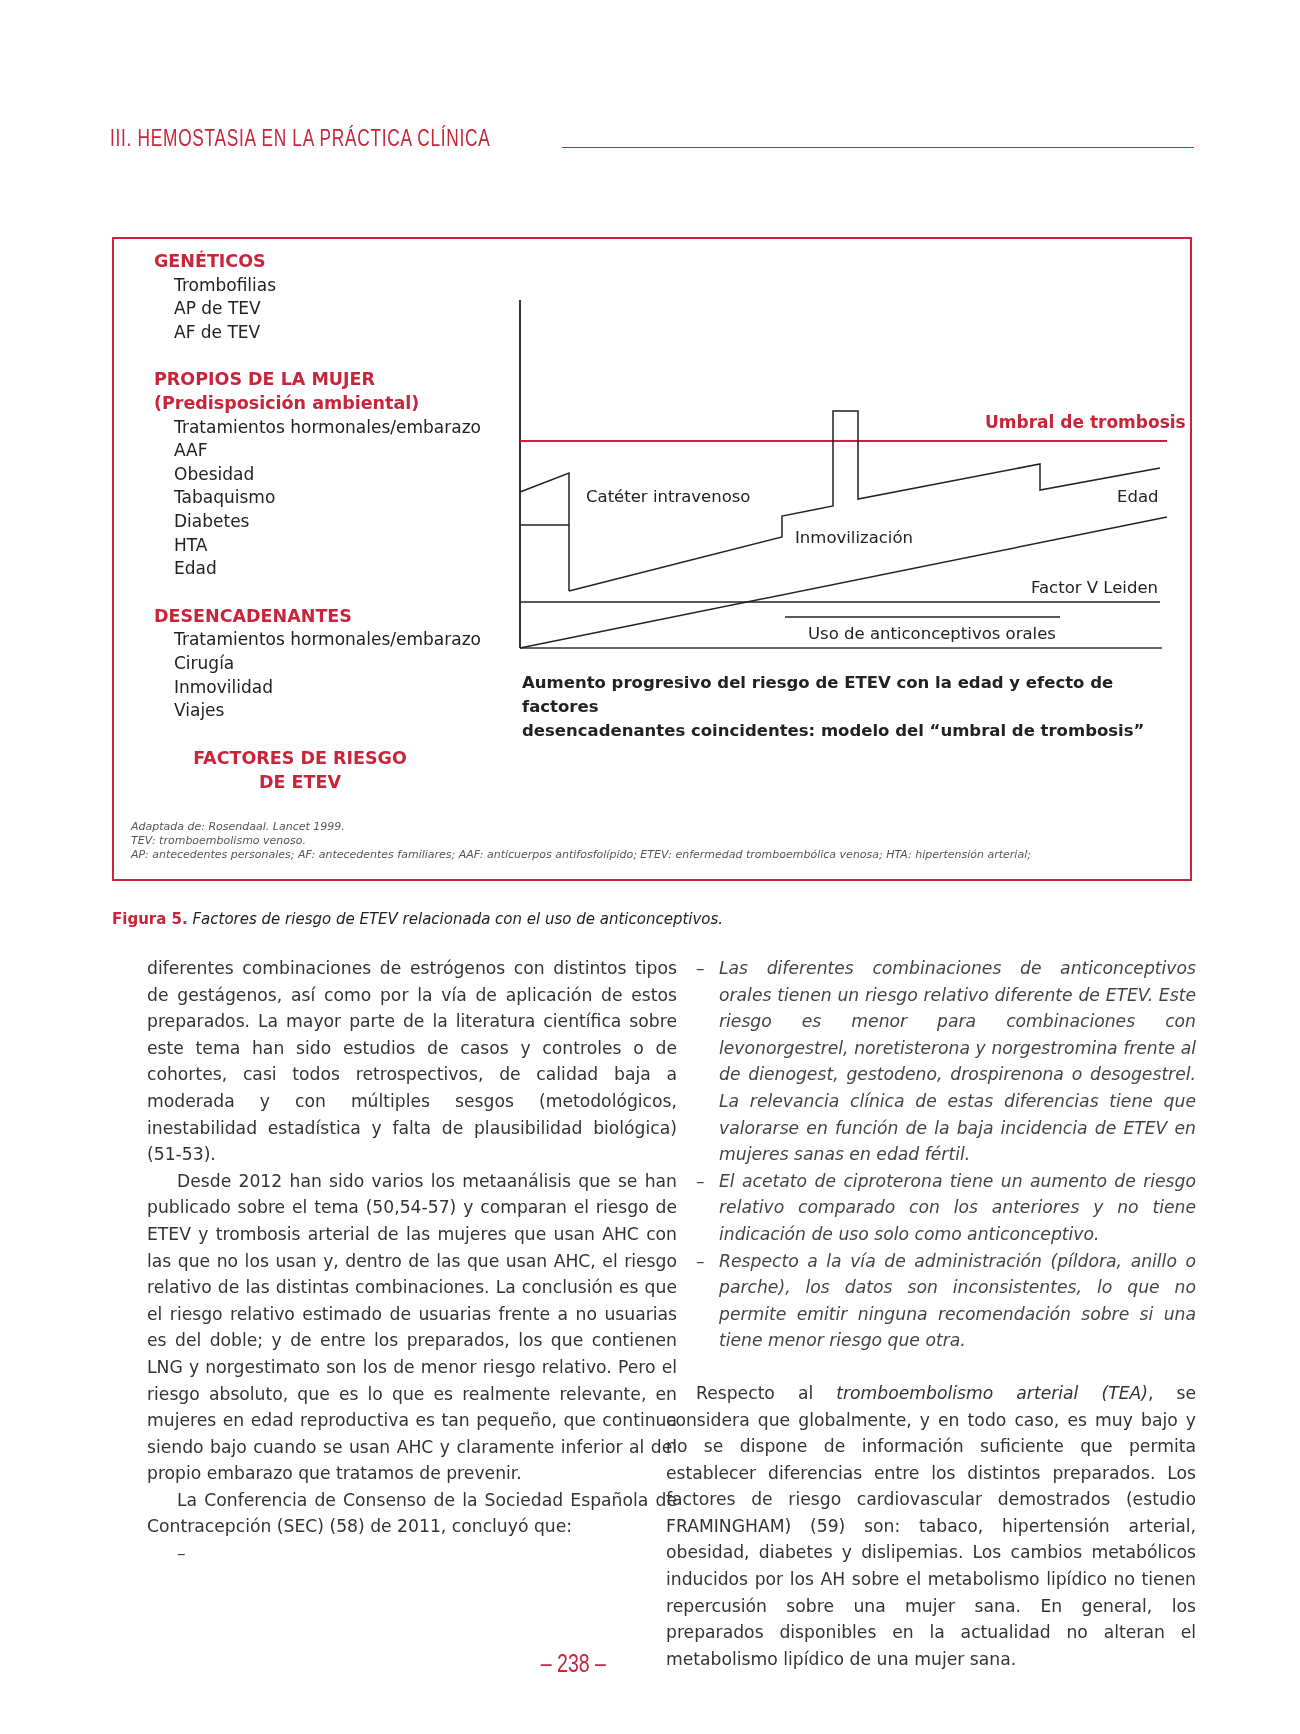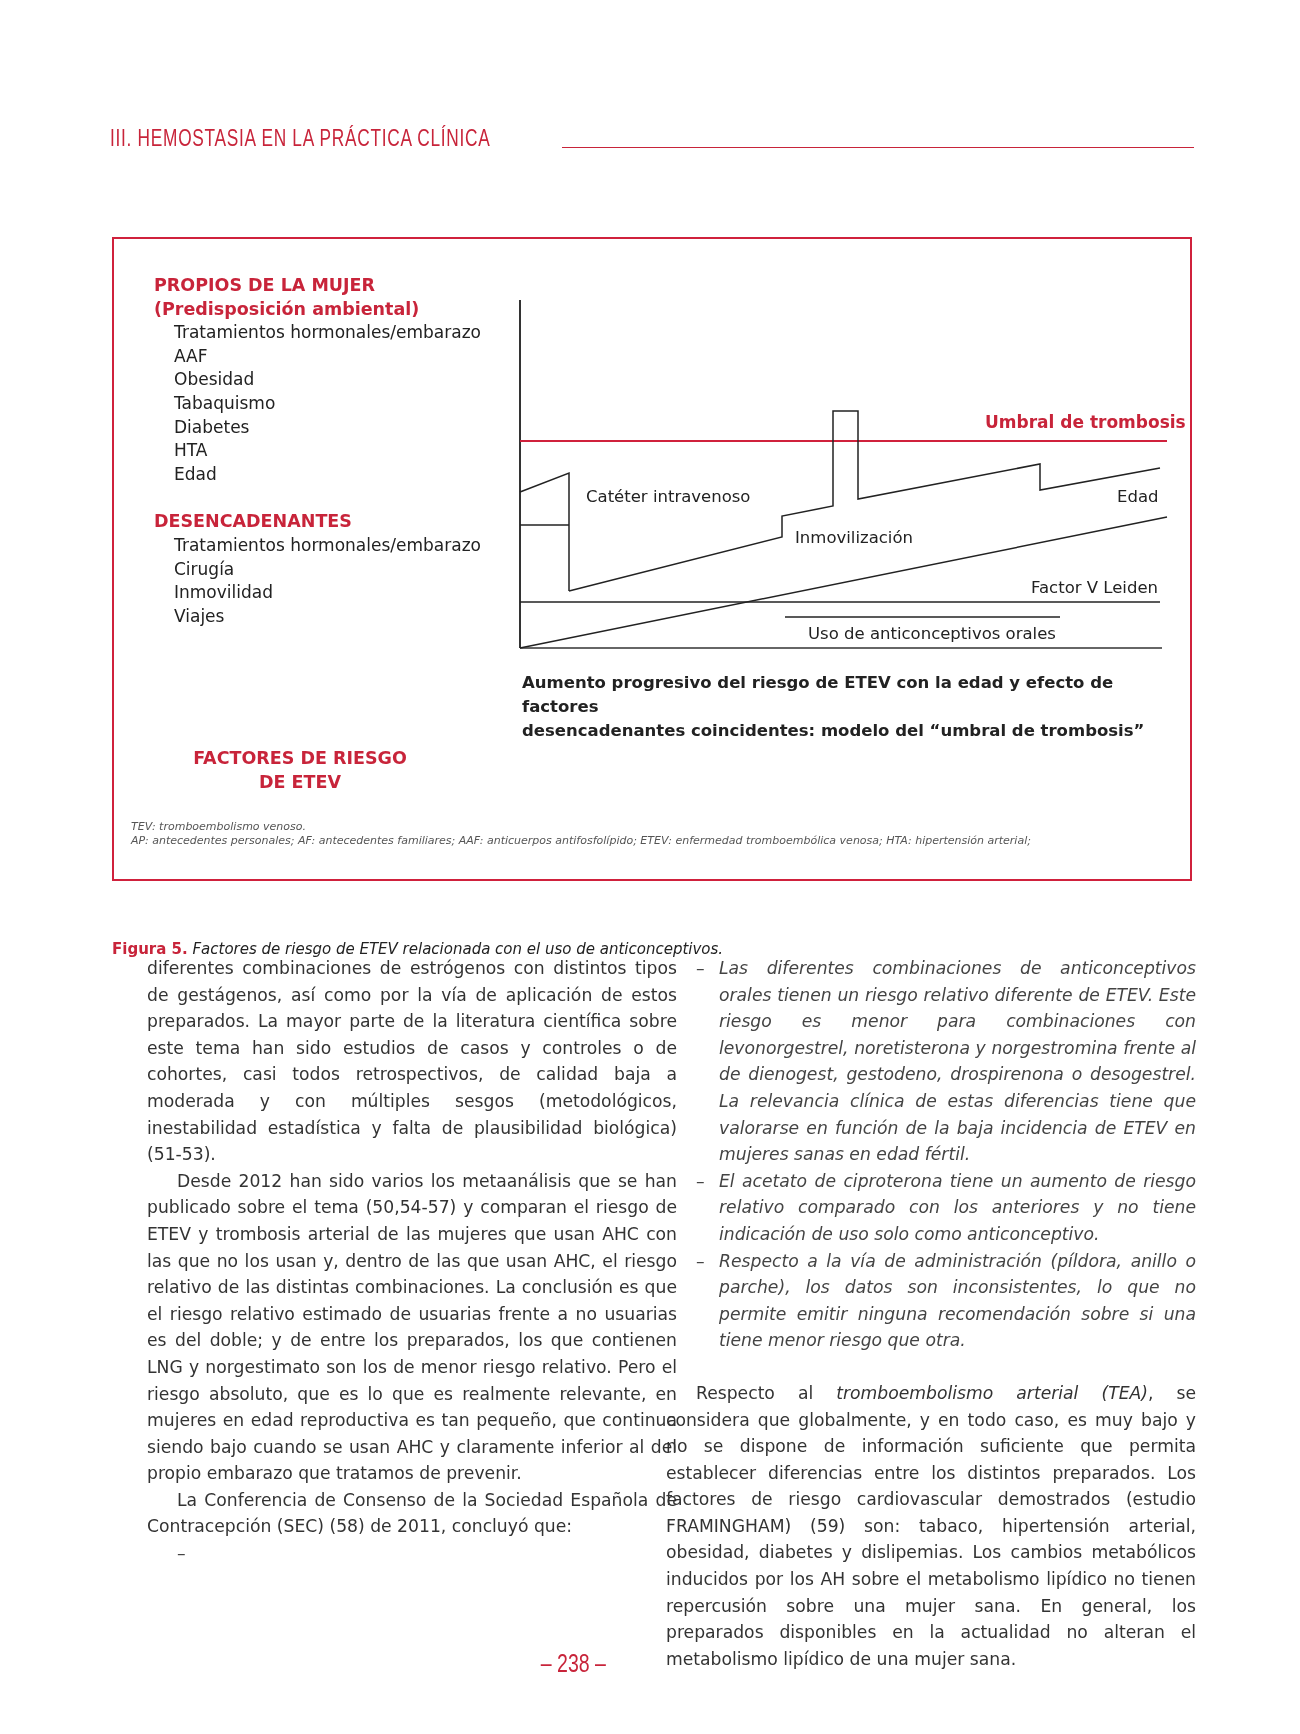--- a/index.html
+++ b/index.html
@@ -15,21 +15,21 @@
   .gap { height: 24px; }
   .factors-title { position: absolute; left: 150px; top: 746px; width: 300px; text-align: center; color: #c8243a; font-weight: bold; font-size: 17.5px; line-height: 24px; }
 
   svg.diagram { position: absolute; left: 0; top: 0; width: 1300px; height: 1734px; pointer-events: none; }
   .dlabel { position: absolute; font-size: 16.5px; color: #222; white-space: nowrap; }
   .dlabel.red { color: #c8243a; font-weight: bold; font-size: 17px; }
   .diagram-caption { position: absolute; left: 522px; top: 671px; width: 660px; font-weight: bold; font-size: 16.5px; line-height: 24px; color: #222; }
 
   .source { position: absolute; left: 131px; top: 820px; font-size: 11px; line-height: 14px; font-style: italic; color: #555; width: 1040px; }
 
-  .fig-caption { position: absolute; left: 112px; top: 940px; font-size: 15px; font-style: italic; color: #222; }
+  .fig-caption { position: absolute; left: 112px; top: 910px; font-size: 15px; font-style: italic; color: #222; }
   .fig-caption .num { color: #c8243a; font-weight: bold; font-style: normal; }
 
   .col { position: absolute; top: 955px; width: 530px; font-size: 17.2px; line-height: 26.6px; color: #333; text-align: justify; }
   .col.left { left: 112px; margin-left: 35px; }
   .col.right { left: 666px; }
   .col p { margin: 0; }
   .indent { text-indent: 30px; }
   .dash-item { position: relative; padding-left: 53px; font-style: italic; color: #444; }
   .dash-item .dash { position: absolute; left: 30px; top: 0; font-style: normal; }
   .spacer { height: 26px; }
@@ -40,20 +40,26 @@
 <body>
 
 <div class="header">
   <span class="header-title">III. HEMOSTASIA EN LA PRÁCTICA CLÍNICA</span>
   <div class="header-rule"></div>
 </div>
 
 <div class="figure-box"></div>
 
 <div class="factors">
+  <div>
+    <div class="cat-head">GENÉTICOS</div>
+    <div class="cat-item">Trombofilias</div>
+    <div class="cat-item">AP de TEV</div>
+    <div class="cat-item">AF de TEV</div>
+  </div>
   <div class="gap"></div>
   <div>
     <div class="cat-head">PROPIOS DE LA MUJER</div>
     <div class="cat-head">(Predisposición ambiental)</div>
     <div class="cat-item">Tratamientos hormonales/embarazo</div>
     <div class="cat-item">AAF</div>
     <div class="cat-item">Obesidad</div>
     <div class="cat-item">Tabaquismo</div>
     <div class="cat-item">Diabetes</div>
     <div class="cat-item">HTA</div>
@@ -92,20 +98,21 @@
 <div class="dlabel" style="left:1117px; top:487px;">Edad</div>
 <div class="dlabel" style="left:1031px; top:578px;">Factor V Leiden</div>
 <div class="dlabel" style="left:808px; top:624px;">Uso de anticonceptivos orales</div>
 
 <div class="diagram-caption">
   <div>Aumento progresivo del riesgo de ETEV con la edad y efecto de factores</div>
   <div>desencadenantes coincidentes: modelo del “umbral de trombosis”</div>
 </div>
 
 <div class="source">
+  <div>Adaptada de: Rosendaal. Lancet 1999.</div>
   <div>TEV: tromboembolismo venoso.</div>
   <div>AP: antecedentes personales; AF: antecedentes familiares; AAF: anticuerpos antifosfolípido; ETEV: enfermedad tromboembólica venosa; HTA: hipertensión arterial;</div>
 </div>
 
 <div class="fig-caption"><span class="num">Figura 5.</span><span> Factores de riesgo de ETEV relacionada con el uso de anticonceptivos.</span></div>
 
 <div class="col left">
   <p>diferentes combinaciones de estrógenos con distintos tipos de gestágenos, así como por la vía de aplicación de estos preparados. La mayor parte de la literatura científica sobre este tema han sido estudios de casos y controles o de cohortes, casi todos retrospectivos, de calidad baja a moderada y con múltiples sesgos (metodológicos, inestabilidad estadística y falta de plausibilidad biológica) (51-53).</p>
   <p class="indent">Desde 2012 han sido varios los metaanálisis que se han publicado sobre el tema (50,54-57) y comparan el riesgo de ETEV y trombosis arterial de las mujeres que usan AHC con las que no los usan y, dentro de las que usan AHC, el riesgo relativo de las distintas combinaciones. La conclusión es que el riesgo relativo estimado de usuarias frente a no usuarias es del doble; y de entre los preparados, los que contienen LNG y norgestimato son los de menor riesgo relativo. Pero el riesgo absoluto, que es lo que es realmente relevante, en mujeres en edad reproductiva es tan pequeño, que continua siendo bajo cuando se usan AHC y claramente inferior al del propio embarazo que tratamos de prevenir.</p>
   <p class="indent">La Conferencia de Consenso de la Sociedad Española de Contracepción (SEC) (58) de 2011, concluyó que:</p>

